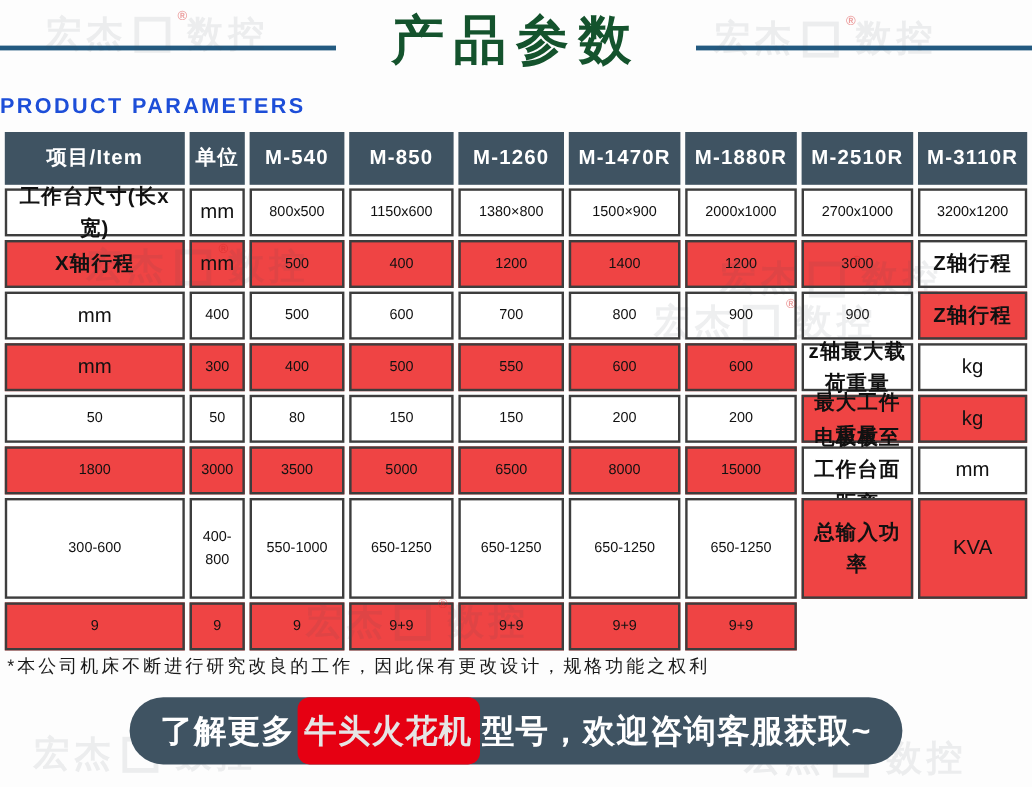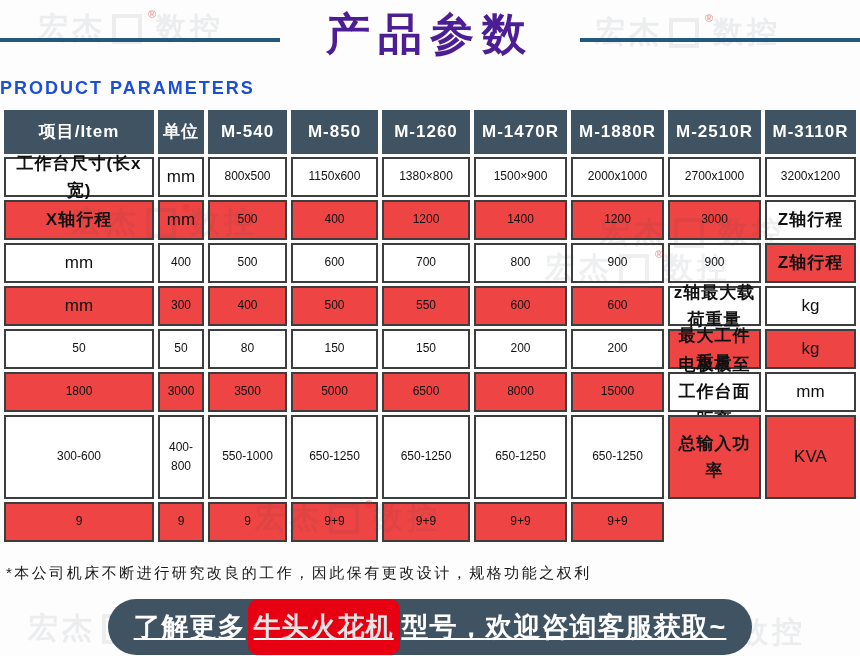--- a/index.html
+++ b/index.html
@@ -33,21 +33,21 @@
   .title-wrap { position:relative; height:104px; }
   .title-line {
     position:absolute; top:38px; height:4px;
     background:#235a80; z-index:2;
   }
   .title-line.left  { left:0;  width:calc(50% - 150px); }
   .title-line.right { right:0; width:calc(50% - 150px); }
   .title-cn {
     text-align:center;
     font-size:44px; font-weight:bold;
-    color:#4c1d95; letter-spacing:8px;
+    color:#14532d; letter-spacing:8px;
     padding-top:10px; line-height:1.1;
   }
   .title-en {
     font-size:18px; font-weight:bold;
     color:#1d4ed8; letter-spacing:2px;
     margin-top:20px;
   }
 
   
   .param-table {
@@ -71,37 +71,37 @@
     background:#3f5362; color:#fff;
     font-weight:bold; font-size:17px;
     letter-spacing:1px;
   }
   .cell.alt { background:#ef4444; }
   .cell.row-label { font-weight:600; letter-spacing:1px; }
   .cell.value { font-size:12px; }
 
   
   .footnote {
-    margin:22px 6px 0 6px;
+    margin:4px 6px 0 6px;
     font-size:15px; color:#1a1a1a;
     letter-spacing:2.5px;
   }
 
   
   .banner {
     margin:16px auto 0 auto;
     width:fit-content;
     height:56px;
     background:#3f5362;
     border-radius:28px;
     display:flex; align-items:center;
     padding:0 26px;
     color:#fff; font-size:27px; font-weight:bold;
     letter-spacing:1px;
-    position:relative; z-index:6;text-decoration:underline;
+    position:relative; z-index:6;
   }
   .banner .hl {
     background:#e60012;
     border-radius:10px;
     padding:10px 6px;
     margin:0 2px;
     color:#e5e5e5;
   }
 </style>
 </head>

